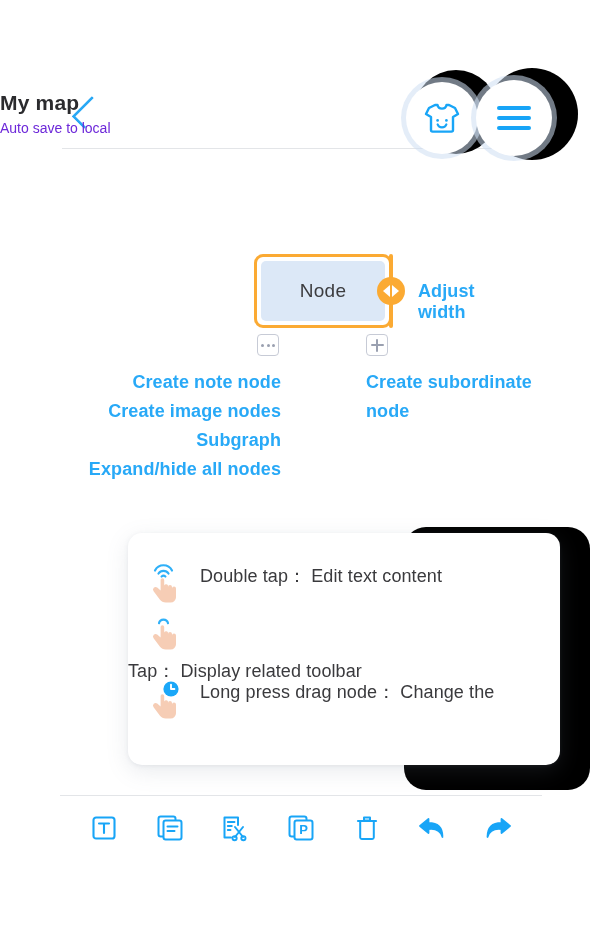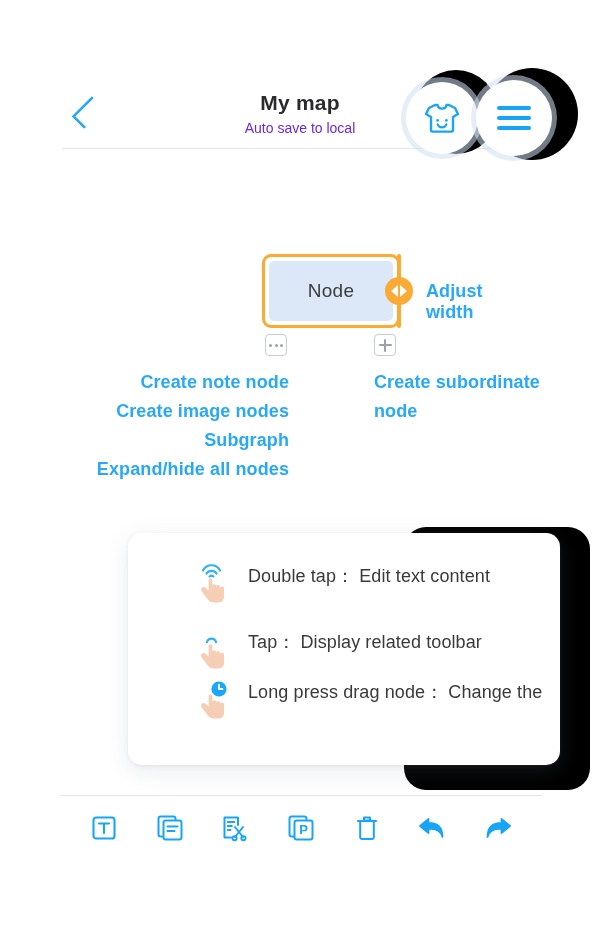--- a/index.html
+++ b/index.html
@@ -55,21 +55,20 @@
     border-left: 3px solid #29a8f5;
     border-bottom: 3px solid #29a8f5;
     transform: rotate(45deg);
     border-radius: 1px;
   }
   .title-block {
     position: absolute;
     left: 0;
     top: 28px;
     width: 600px;
-    text-align: center;
     pointer-events: none;
   }
   .doc-title {
     font-size: 21px;
     font-weight: bold;
     color: #2b2b2e;
     letter-spacing: 0.2px;
     line-height: 26px;
   }
   .doc-subtitle {
@@ -116,21 +115,21 @@
   .hamburger span {
     display: block;
     height: 4px;
     border-radius: 2px;
     background: #17a4f7;
   }
 
   
   .node-area {
     position: absolute;
-    left: 16px;
+    left: 8px;
     top: 0;
     width: 484px;
     height: 928px;
     pointer-events: none;
   }
   .node {
     position: absolute;
     left: 246px;
     top: 254px;
     width: 138px;
@@ -284,24 +283,23 @@
     border-radius: 14px;
     box-shadow: 0 6px 22px rgba(120,130,150,0.16),
                 0 1px 4px rgba(120,130,150,0.12);
   }
   .gesture-row {
     position: absolute;
     left: 0;
     width: 422px;
     display: flex;
     align-items: flex-start;
-    padding-left: 48px;
   }
   .gesture-row.r1 { top: 28px; }
-  .gesture-row.r2 { top: 94px; }
+  .gesture-row.r2 { top: 75px; flex-direction: column; }
   .gesture-row.r3 { top: 144px; }
 
   .hand-cell {
     width: 72px;
     min-width: 72px;
     height: 48px;
     position: relative;
   }
   .hand-svg { position: absolute; left: 20px; top: 0; }
 

